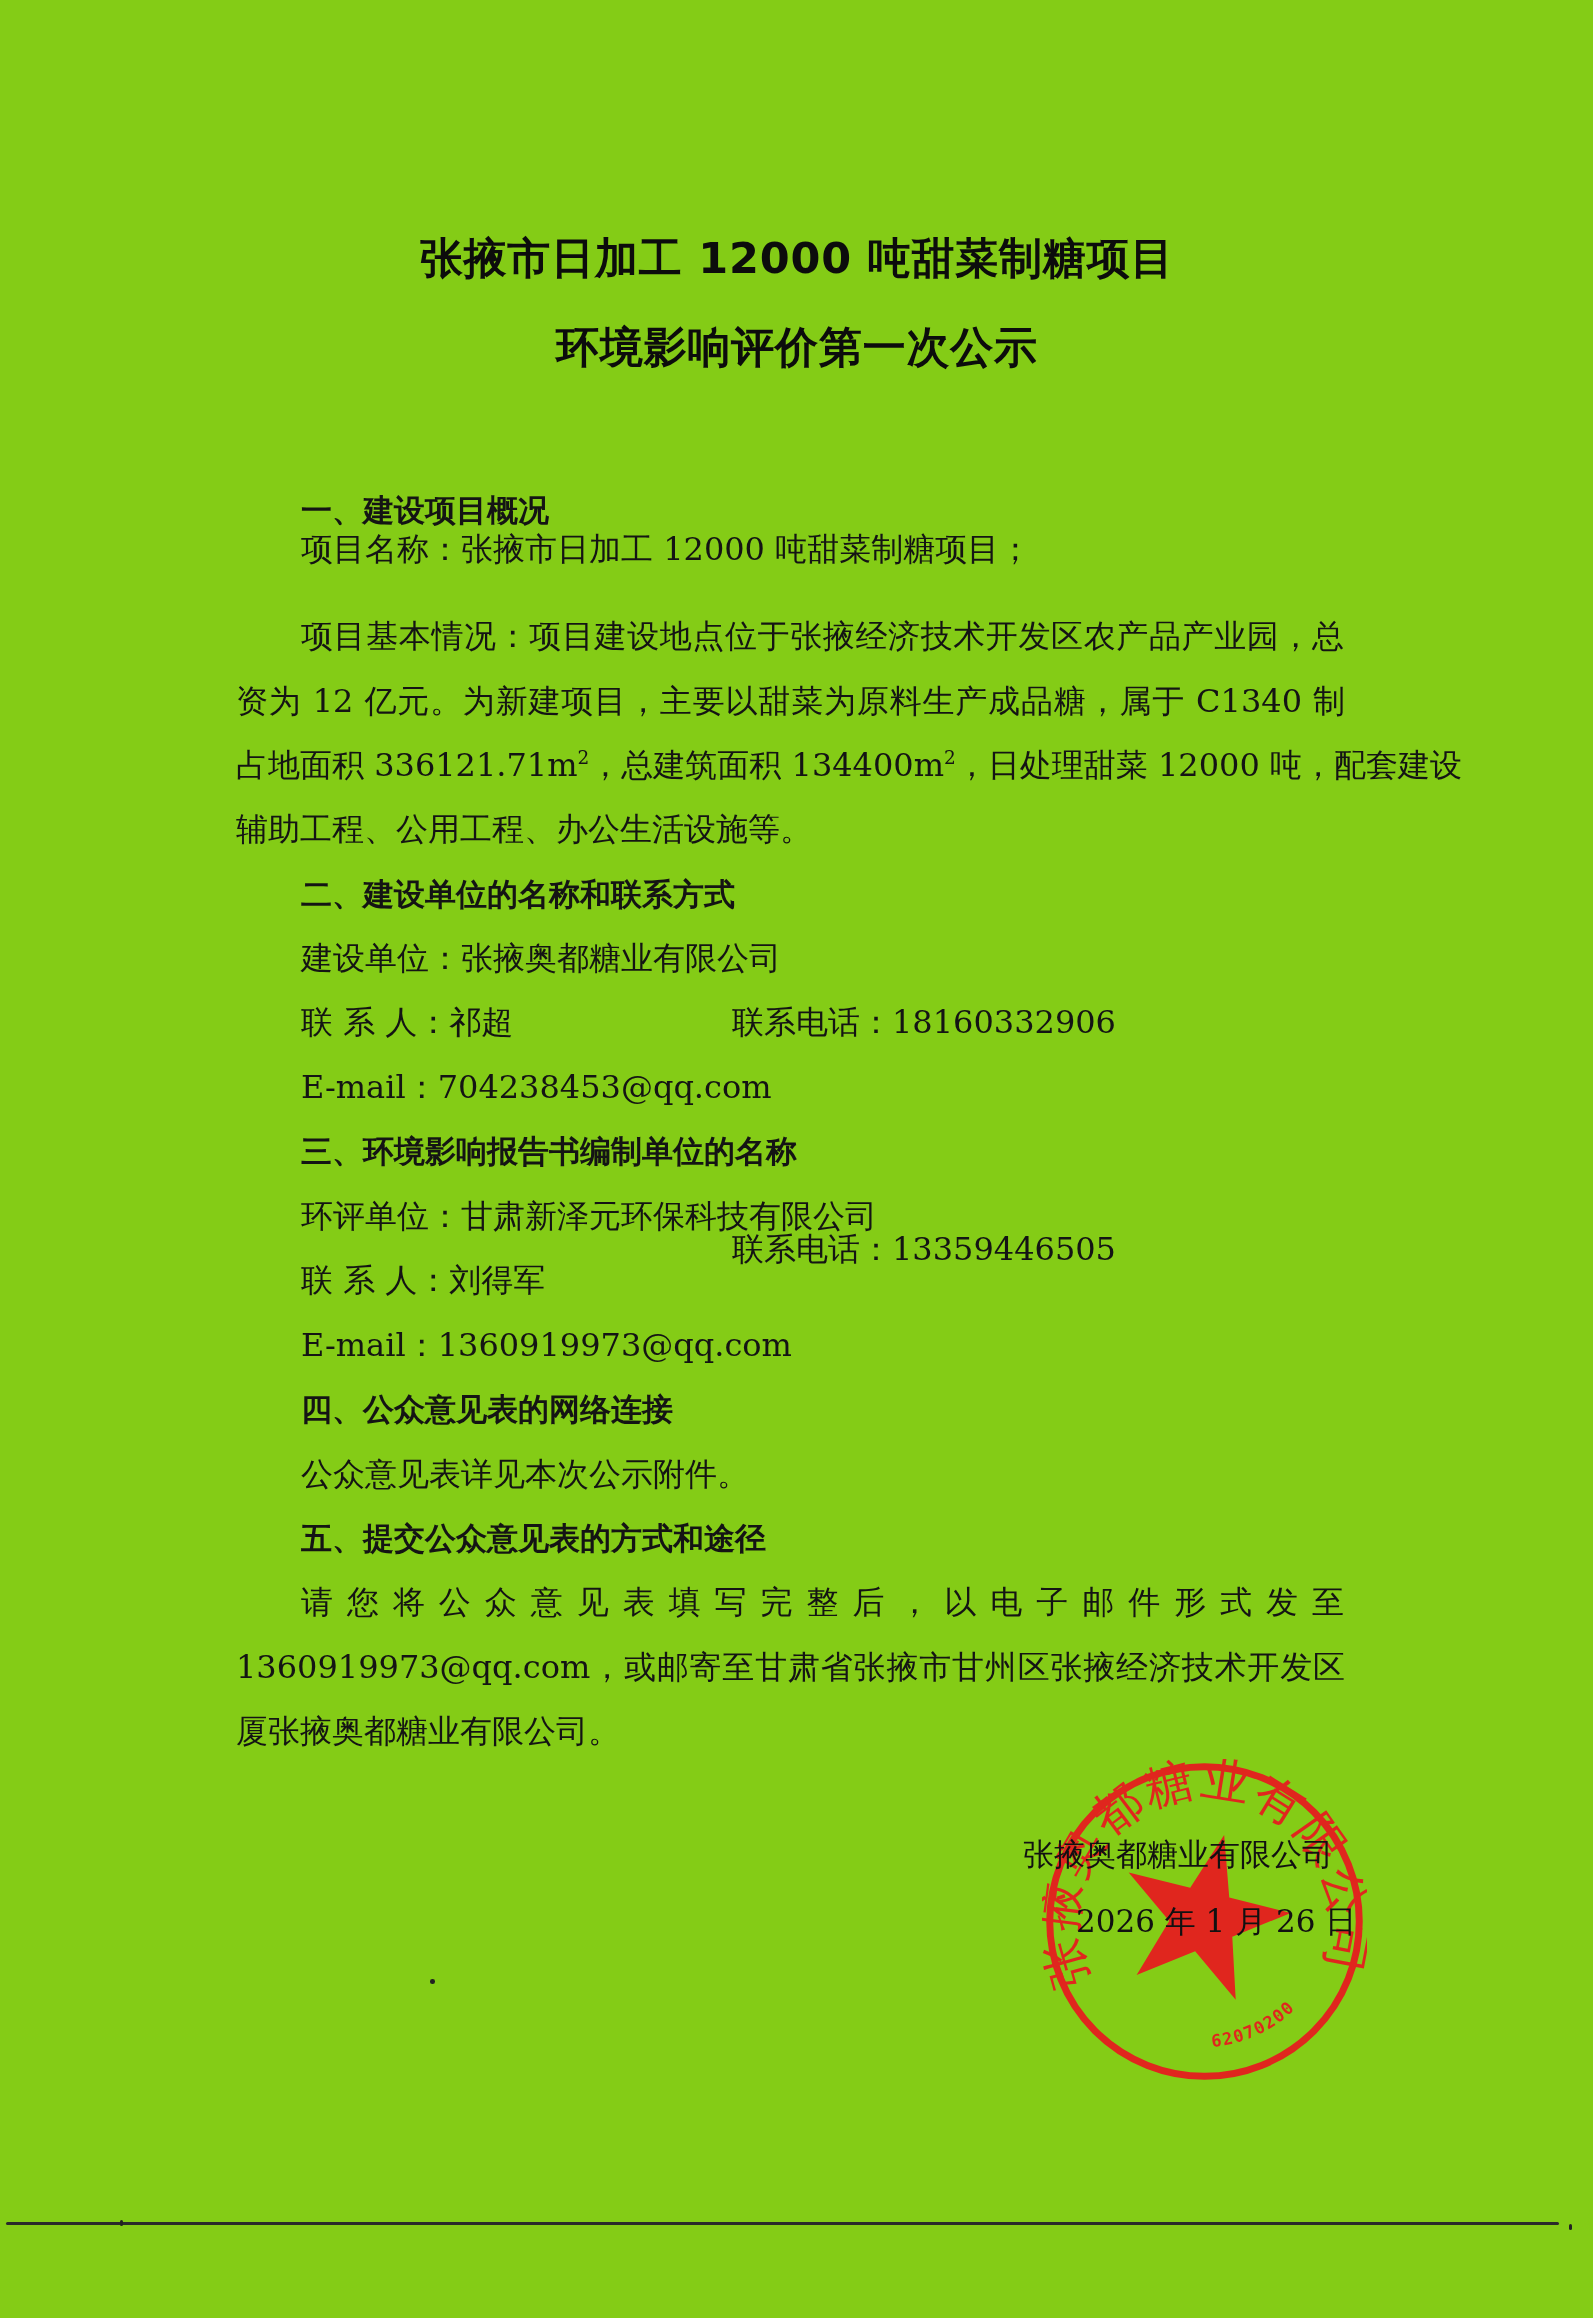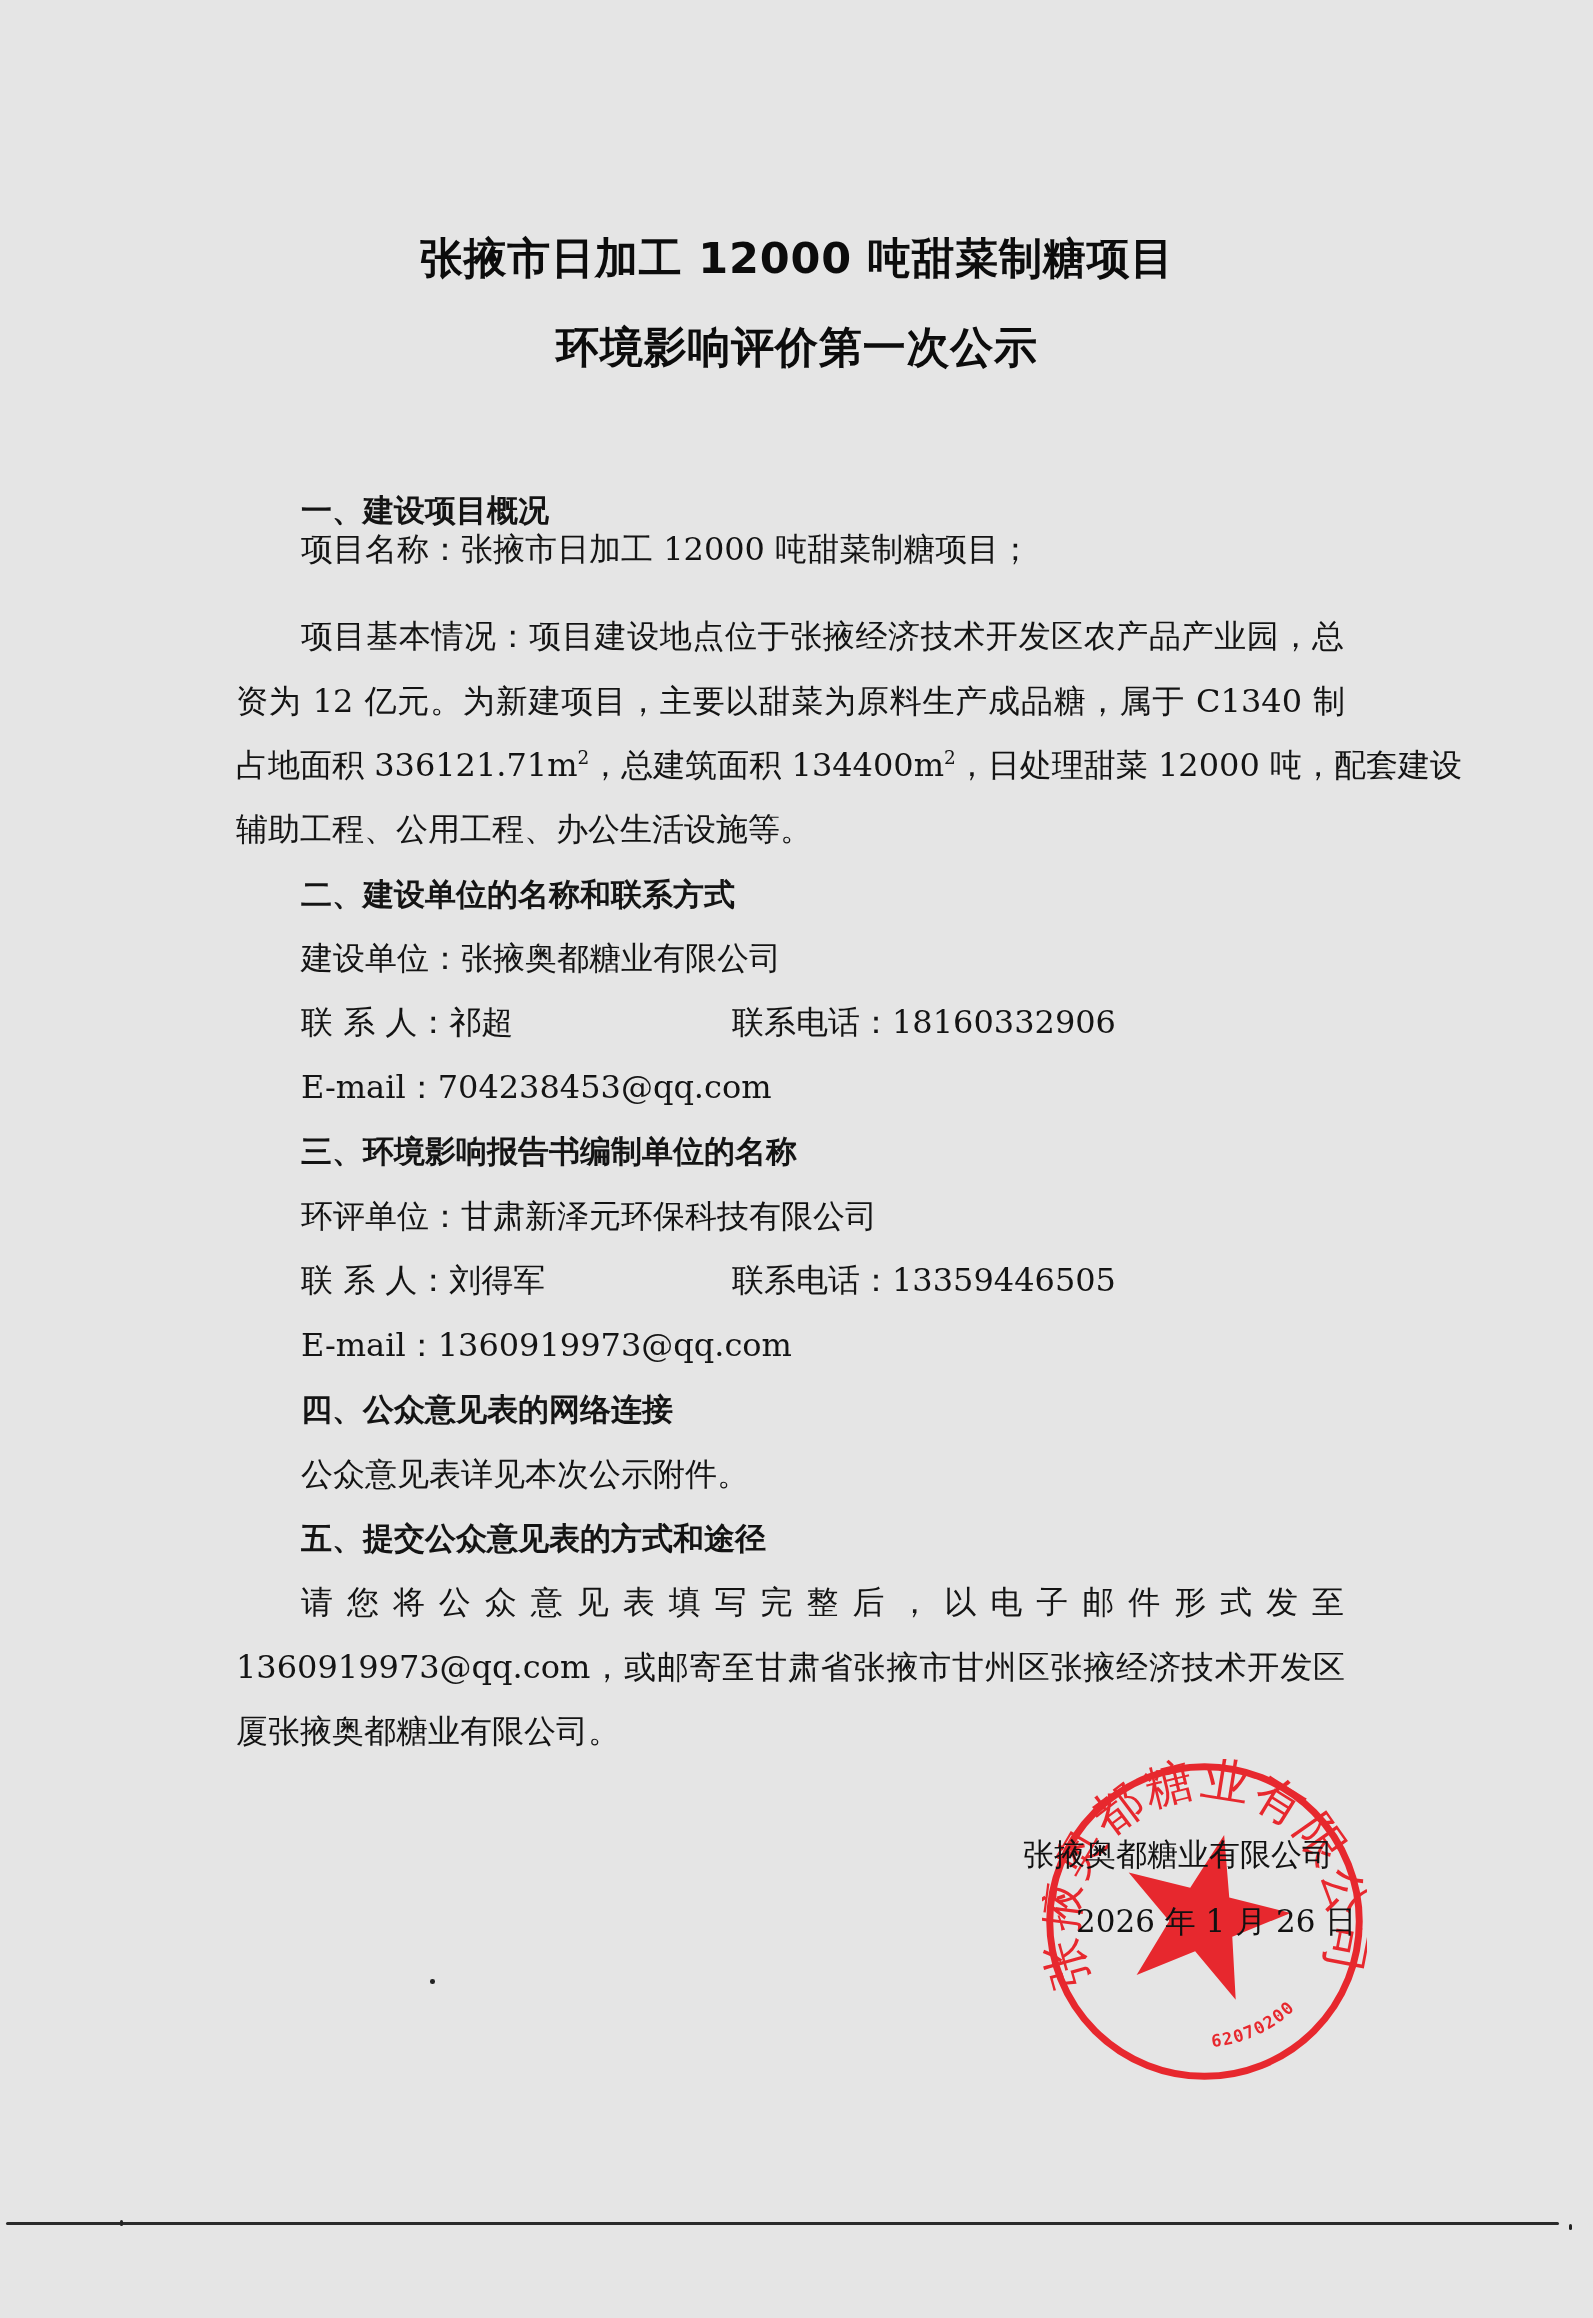--- a/index.html
+++ b/index.html
@@ -1,18 +1,18 @@
 <!DOCTYPE html>
 <html style="font-size:12.4px"><head>
 <meta charset="utf-8">
 <style>
   html, body { margin: 0; padding: 0; background: #ffffff; }
   body { width: 1594px; height: 2319px; position: relative; overflow: hidden;
          font-family: "DejaVu Serif", "Liberation Serif", serif; color: #111; }
-  .page { position: absolute; left: 0; top: 0; width: 1594px; height: 2319px; background: #e5e5e5; }
+  .page { position: absolute; left: 0; top: 0; width: 1594px; height: 2319px; background: #84cc16; }
   .title { position: absolute; left: 0; width: 1594px; text-align: center;
            font-family: "DejaVu Sans", "Liberation Sans", sans-serif; font-weight: bold;
            font-size: 43px; line-height: 54px; letter-spacing: 0.8px; color: #0c0c0c; }
   .line { position: absolute; left: 236px; width: 1109px; font-size: 32px; line-height: 46px;
           white-space: nowrap; color: #141414; }
   .line.indent { left: 301px; width: 1043px; }
   .line.justify { text-align: justify; text-align-last: justify; white-space: normal; height: 46px; overflow: hidden; }
   .heading { font-family: "DejaVu Sans", "Liberation Sans", sans-serif; font-weight: bold; font-size: 31px; }
   .col2 { position: absolute; left: 732px; white-space: nowrap; font-size: 32px; line-height: 46px; color: #141414; }
   .sig { position: absolute; font-size: 31px; line-height: 43px; white-space: nowrap; color: #111; z-index: 3; }
@@ -42,21 +42,21 @@
 
   <div class="line indent heading" style="top:871px;">二、建设单位的名称和联系方式</div>
   <div class="line indent" style="top:935px;">建设单位：张掖奥都糖业有限公司</div>
   <div class="line indent" style="top:999px;">联 系 人：祁超</div>
   <div class="col2" style="top:999px;">联系电话：18160332906</div>
   <div class="line indent" style="top:1064px;">E-mail：704238453@qq.com</div>
 
   <div class="line indent heading" style="top:1128px;">三、环境影响报告书编制单位的名称</div>
   <div class="line indent" style="top:1193px;">环评单位：甘肃新泽元环保科技有限公司</div>
   <div class="line indent" style="top:1257px;">联 系 人：刘得军</div>
-  <div class="col2" style="top:1257px;">联系电话：13359446505</div>
+  <div class="col2" style="top:1226px;">联系电话：13359446505</div>
   <div class="line indent" style="top:1322px;">E-mail：1360919973@qq.com</div>
 
   <div class="line indent heading" style="top:1386px;">四、公众意见表的网络连接</div>
   <div class="line indent heading" style="top:1515px;">五、提交公众意见表的方式和途径</div>
 
   <div class="line indent" style="top:1451px;">公众意见表详见本次公示附件。</div>
   <div class="line indent justify" style="top:1579px;">请您将公众意见表填写完整后，以电子邮件形式发至 412601979@qq.com 或</div>
   <div class="line justify" style="top:1644px;">1360919973@qq.com，或邮寄至甘肃省张掖市甘州区张掖经济技术开发区创业大</div>
   <div class="line" style="top:1708px;">厦张掖奥都糖业有限公司。</div>
 

